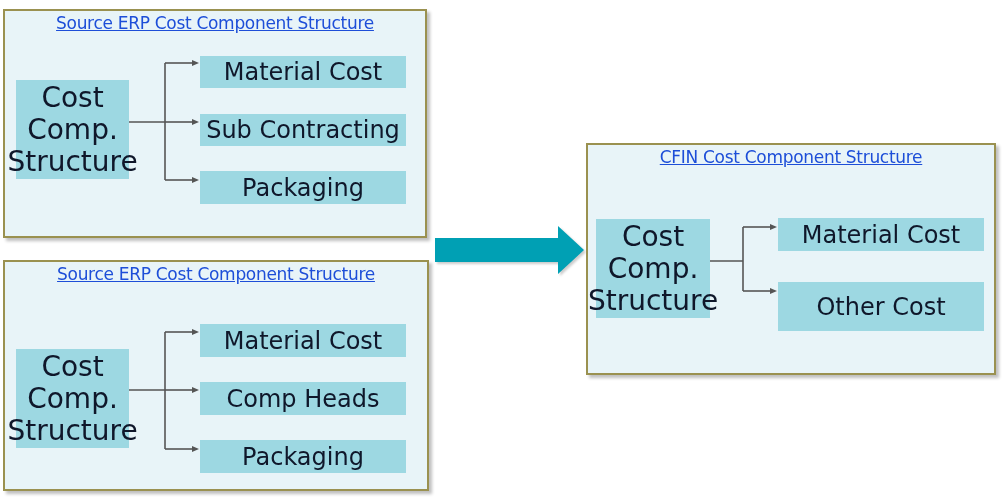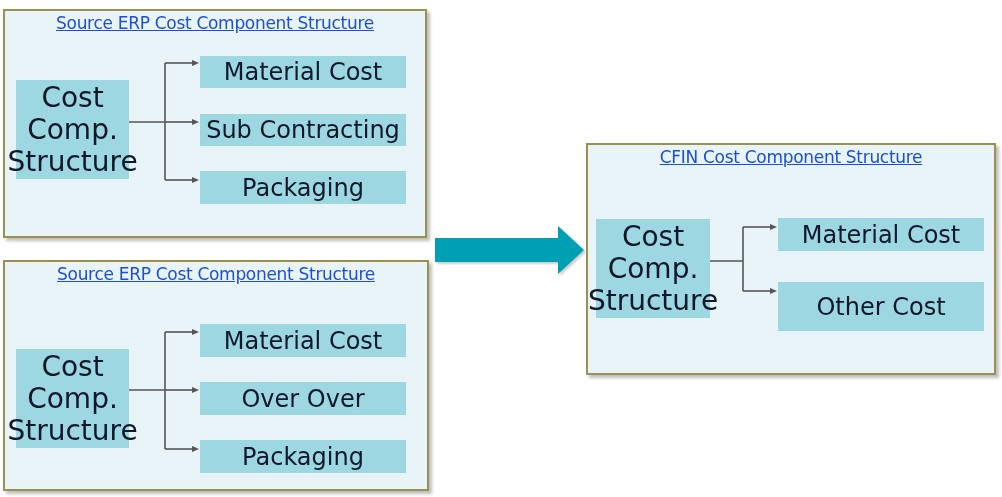--- a/index.html
+++ b/index.html
@@ -41,21 +41,21 @@
   <polygon points="199,180 192,177 192,183"></polygon>
 </svg>
 
 <div class="panel" style="left:3px; top:260px; width:426px; height:231px;">
   <div class="panel-title">Source ERP Cost Component Structure</div>
 </div>
 <div class="node root" style="left:16px; top:341px; width:113px; height:99px;">Cost
 Comp.
 Structure</div>
 <div class="node child" style="left:200px; top:316px; width:206px; height:33px;">Material Cost</div>
-<div class="node child" style="left:200px; top:374px; width:206px; height:33px;">Over Over</div>
+<div class="node child" style="left:200px; top:374px; width:206px; height:33px;">Comp Heads</div>
 <div class="node child" style="left:200px; top:432px; width:206px; height:33px;">Packaging</div>
 <svg class="conn" width="1002" height="497">
   <line x1="129" y1="390" x2="165" y2="390"></line>
   <line x1="165" y1="332" x2="165" y2="449"></line>
   <line x1="165" y1="332" x2="193" y2="332"></line>
   <line x1="165" y1="390" x2="193" y2="390"></line>
   <line x1="165" y1="449" x2="193" y2="449"></line>
   <polygon points="199,332 192,329 192,335"></polygon>
   <polygon points="199,390 192,387 192,393"></polygon>
   <polygon points="199,449 192,446 192,452"></polygon>

